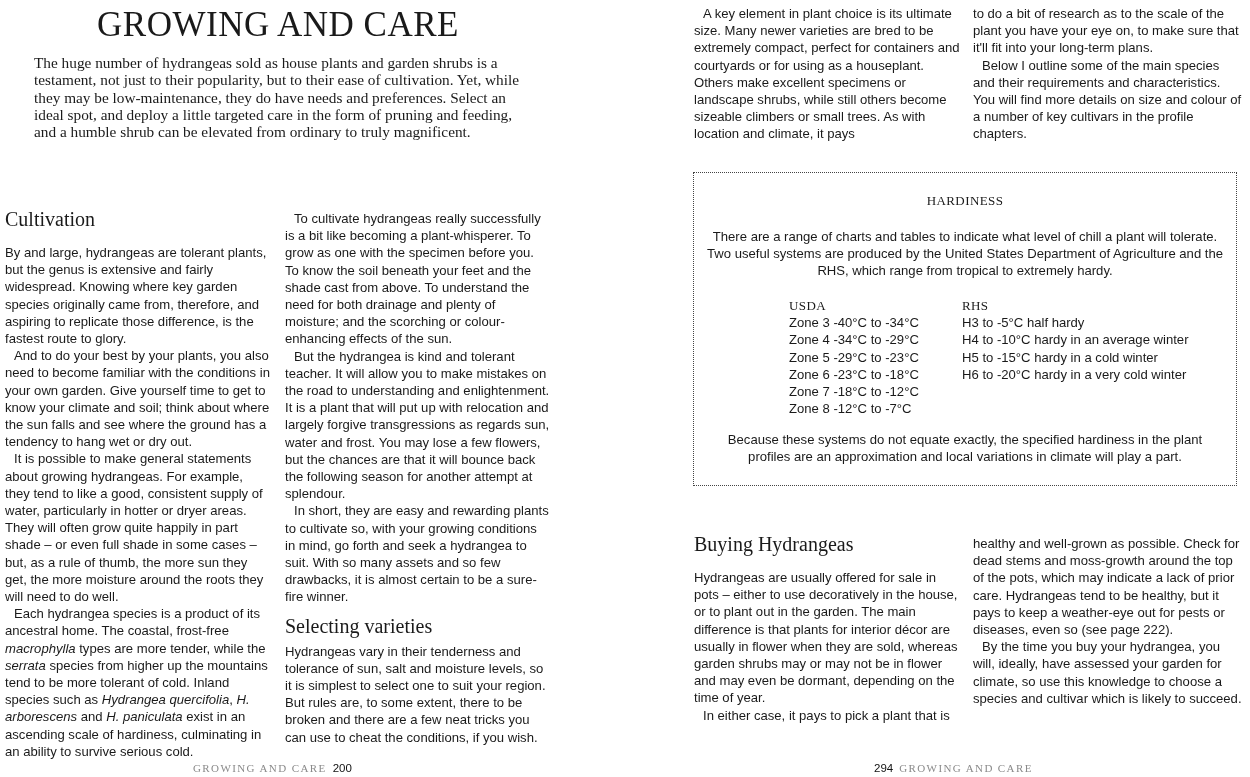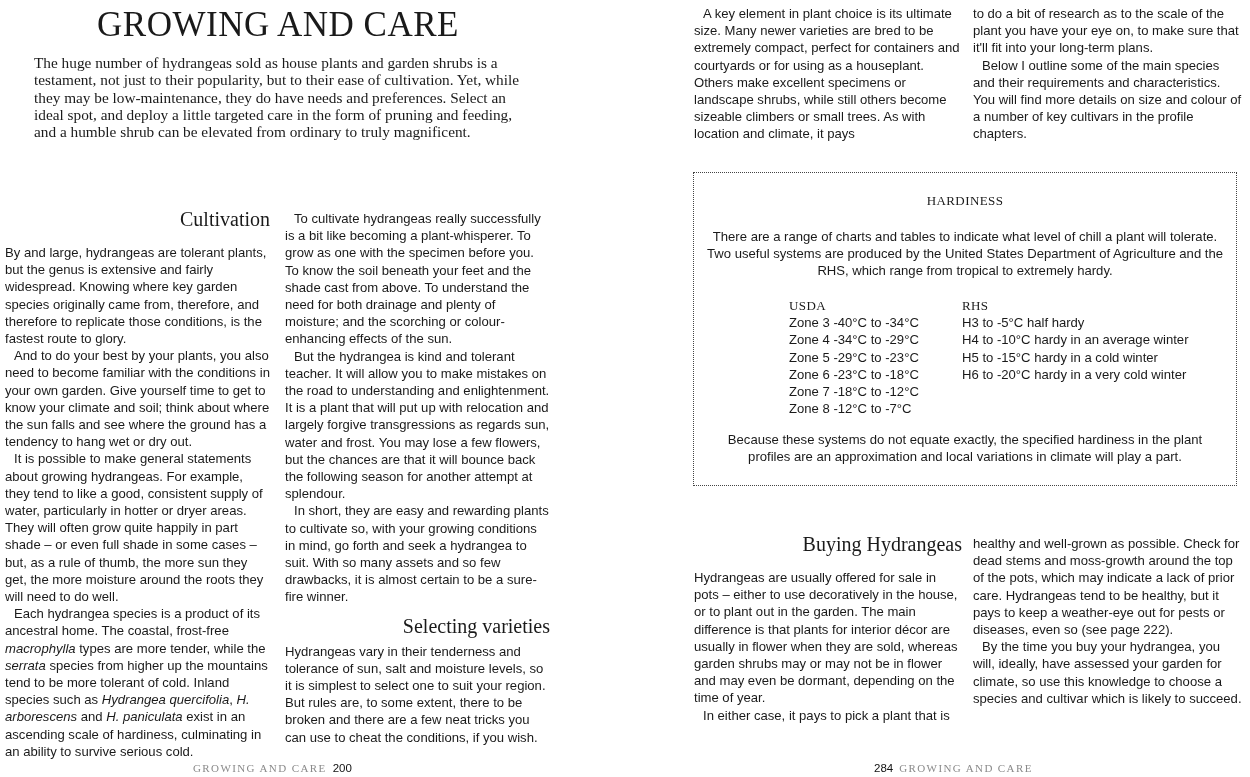--- a/index.html
+++ b/index.html
@@ -6,42 +6,42 @@
   body { width:1250px; height:777px; position:relative; overflow:hidden; color:#1a1a1a;
          font-family:"Liberation Sans", sans-serif; }
   .page { position:absolute; top:0; height:777px; }
   .left { left:0; width:560px; }
   .serif { font-family:"Liberation Serif", "DejaVu Serif", serif; }
   .title { position:absolute; left:0; width:556px; top:5px; text-align:center; font-size:35px; letter-spacing:0.5px; font-weight:normal; margin:0; }
   .intro { position:absolute; left:34px; width:490px; top:54px; text-align:left; font-size:15.3px; line-height:17.3px; margin:0; }
   .col { position:absolute; font-size:13.1px; line-height:17.2px; }
   .col p { margin:0; }
   .col p.ind { text-indent:9px; }
-  .h2 { font-size:20px; font-weight:normal; margin:0; line-height:24px;text-align:right; }
+  .h2 { font-size:20px; font-weight:normal; margin:0; line-height:24px; }
   .box { position:absolute; left:693px; top:172px; width:544px; height:314px; border:1.5px dotted #444; box-sizing:border-box; }
   .box-title { position:absolute; left:0; right:0; top:20px; text-align:center; font-size:13px; letter-spacing:0.4px; }
   .box-intro { position:absolute; left:12px; right:12px; top:55px; text-align:center; font-size:13.1px; line-height:17.2px; }
   .box-outro { position:absolute; left:12px; right:12px; top:258px; text-align:center; font-size:13.1px; line-height:17.2px; }
   .zcol { position:absolute; top:124px; font-size:13.1px; line-height:17.2px; }
   .zcol .zh { font-size:13px; letter-spacing:0.4px; }
   .footer { position:absolute; top:762px; font-size:11.5px; }
   .footer .run { color:#8a8a8a; letter-spacing:1.4px; font-size:11px; }
   .footer .num { color:#111; font-family:"Liberation Sans", sans-serif; margin:0 6px; }
   em { font-style:italic; }
 </style>
 </head>
 <body>
 
 <div class="page left">
   <h1 class="title serif">GROWING AND CARE</h1>
   <p class="intro serif">The huge number of hydrangeas sold as house plants and garden shrubs is a testament, not just to their popularity, but to their ease of cultivation. Yet, while they may be low-maintenance, they do have needs and preferences. Select an ideal spot, and deploy a little targeted care in the form of pruning and feeding, and a humble shrub can be elevated from ordinary to truly magnificent.</p>
 
   <div class="col" style="left:5px; top:207px; width:265px;">
     <h2 class="h2 serif" style="margin-bottom:13px;">Cultivation</h2>
-    <p>By and large, hydrangeas are tolerant plants, but the genus is extensive and fairly widespread. Knowing where key garden species originally came from, therefore, and therefore to replicate those conditions, is the fastest route to glory.</p>
+    <p>By and large, hydrangeas are tolerant plants, but the genus is extensive and fairly widespread. Knowing where key garden species originally came from, therefore, and aspiring to replicate those difference, is the fastest route to glory.</p>
     <p class="ind">And to do your best by your plants, you also need to become familiar with the conditions in your own garden. Give yourself time to get to know your climate and soil; think about where the sun falls and see where the ground has a tendency to hang wet or dry out.</p>
     <p class="ind">It is possible to make general statements about growing hydrangeas. For example, they tend to like a good, consistent supply of water, particularly in hotter or dryer areas. They will often grow quite happily in part shade – or even full shade in some cases – but, as a rule of thumb, the more sun they get, the more moisture around the roots they will need to do well.</p>
     <p class="ind"><span>Each hydrangea species is a product of its ancestral home. The coastal, frost-free </span><em>macrophylla</em><span> types are more tender, while the </span><em>serrata</em><span> species from higher up the mountains tend to be more tolerant of cold. Inland species such as </span><em>Hydrangea quercifolia</em><span>, </span><em>H. arborescens</em><span> and </span><em>H. paniculata</em><span> exist in an ascending scale of hardiness, culminating in an ability to survive serious cold.</span></p>
   </div>
 
   <div class="col" style="left:285px; top:210px; width:265px;">
     <p class="ind">To cultivate hydrangeas really successfully is a bit like becoming a plant-whisperer. To grow as one with the specimen before you. To know the soil beneath your feet and the shade cast from above. To understand the need for both drainage and plenty of moisture; and the scorching or colour-enhancing effects of the sun.</p>
     <p class="ind">But the hydrangea is kind and tolerant teacher. It will allow you to make mistakes on the road to understanding and enlightenment. It is a plant that will put up with relocation and largely forgive transgressions as regards sun, water and frost. You may lose a few flowers, but the chances are that it will bounce back the following season for another attempt at splendour.</p>
     <p class="ind">In short, they are easy and rewarding plants to cultivate so, with your growing conditions in mind, go forth and seek a hydrangea to suit. With so many assets and so few drawbacks, it is almost certain to be a sure-fire winner.</p>
     <h2 class="h2 serif" style="margin-top:8px; margin-bottom:5px;">Selecting varieties</h2>
@@ -87,14 +87,14 @@
   <h2 class="h2 serif" style="margin-bottom:13px;">Buying Hydrangeas</h2>
   <p>Hydrangeas are usually offered for sale in pots – either to use decoratively in the house, or to plant out in the garden. The main difference is that plants for interior décor are usually in flower when they are sold, whereas garden shrubs may or may not be in flower and may even be dormant, depending on the time of year.</p>
   <p class="ind" style="height:17.2px; overflow:hidden;">In either case, it pays to pick a plant that is as</p>
 </div>
 <div class="col" style="left:973px; top:535px; width:272px;">
   <p>healthy and well-grown as possible. Check for dead stems and moss-growth around the top of the pots, which may indicate a lack of prior care. Hydrangeas tend to be healthy, but it pays to keep a weather-eye out for pests or diseases, even so (see page 222).</p>
   <p class="ind">By the time you buy your hydrangea, you will, ideally, have assessed your garden for climate, so use this knowledge to choose a species and cultivar which is likely to succeed.</p>
 </div>
 
 <div class="footer serif" style="left:868px;">
-  <span class="num">284</span><span class="run">GROWING AND CARE</span>
+  <span class="num">294</span><span class="run">GROWING AND CARE</span>
 </div>
 
 </body></html>

